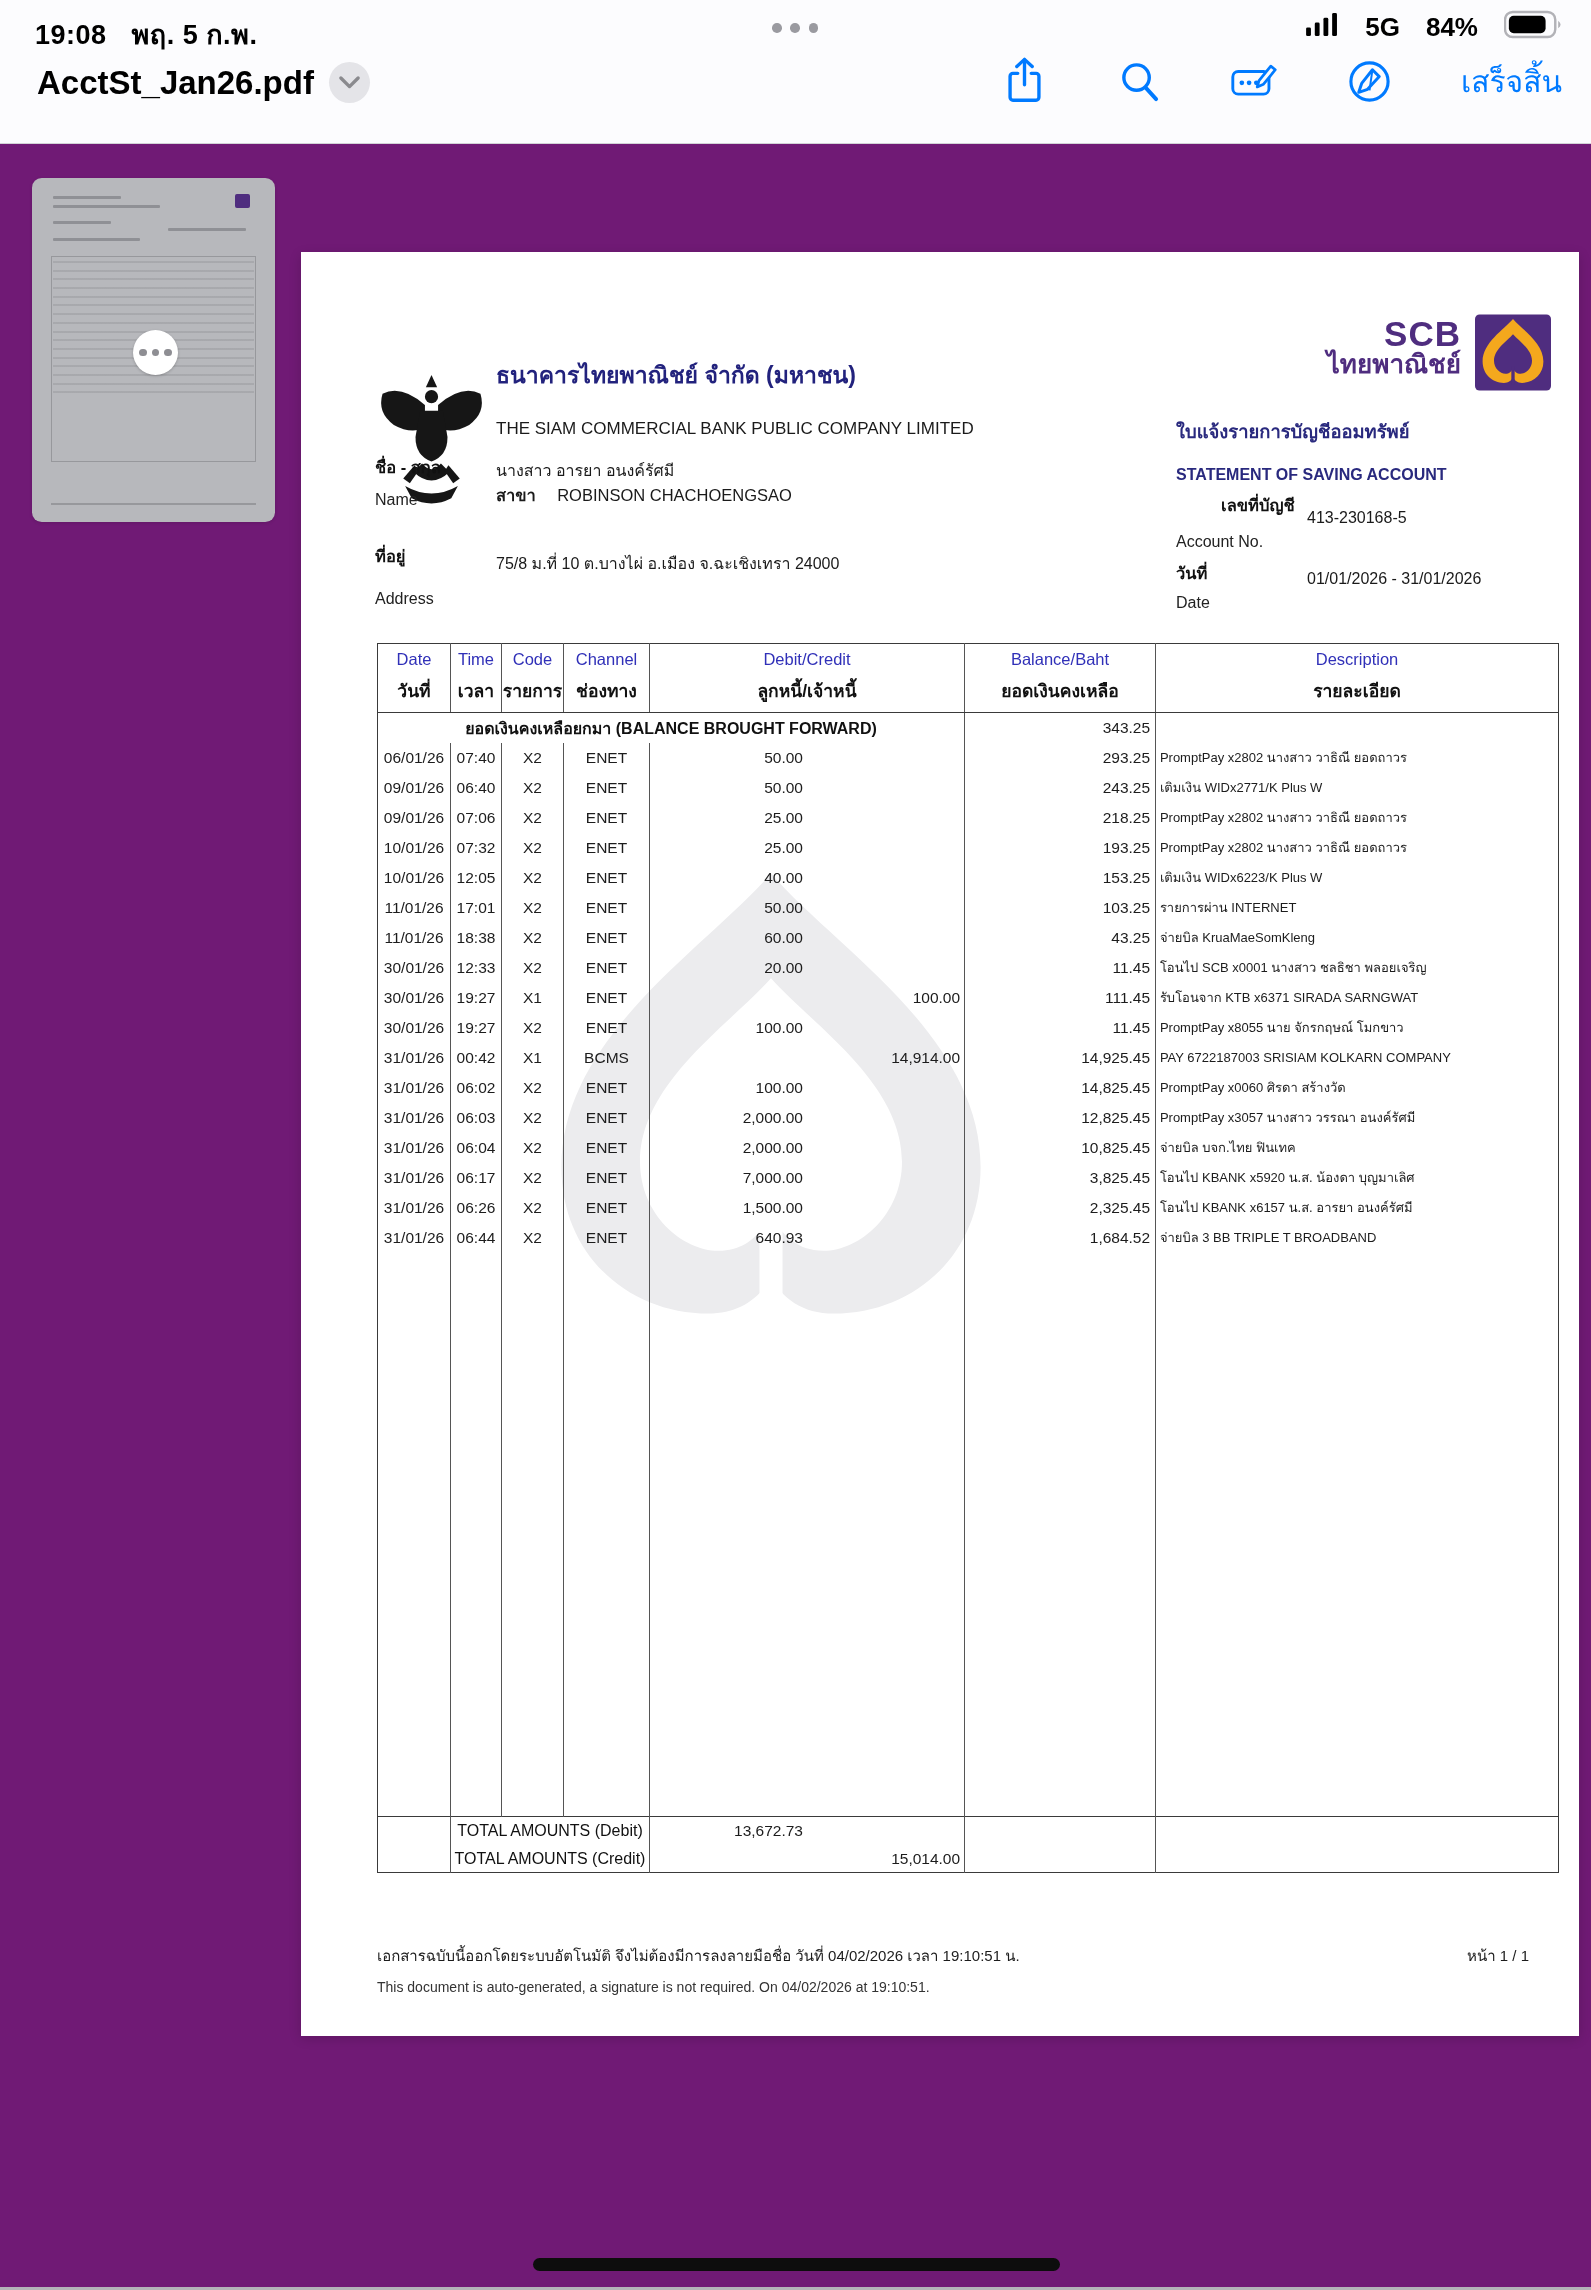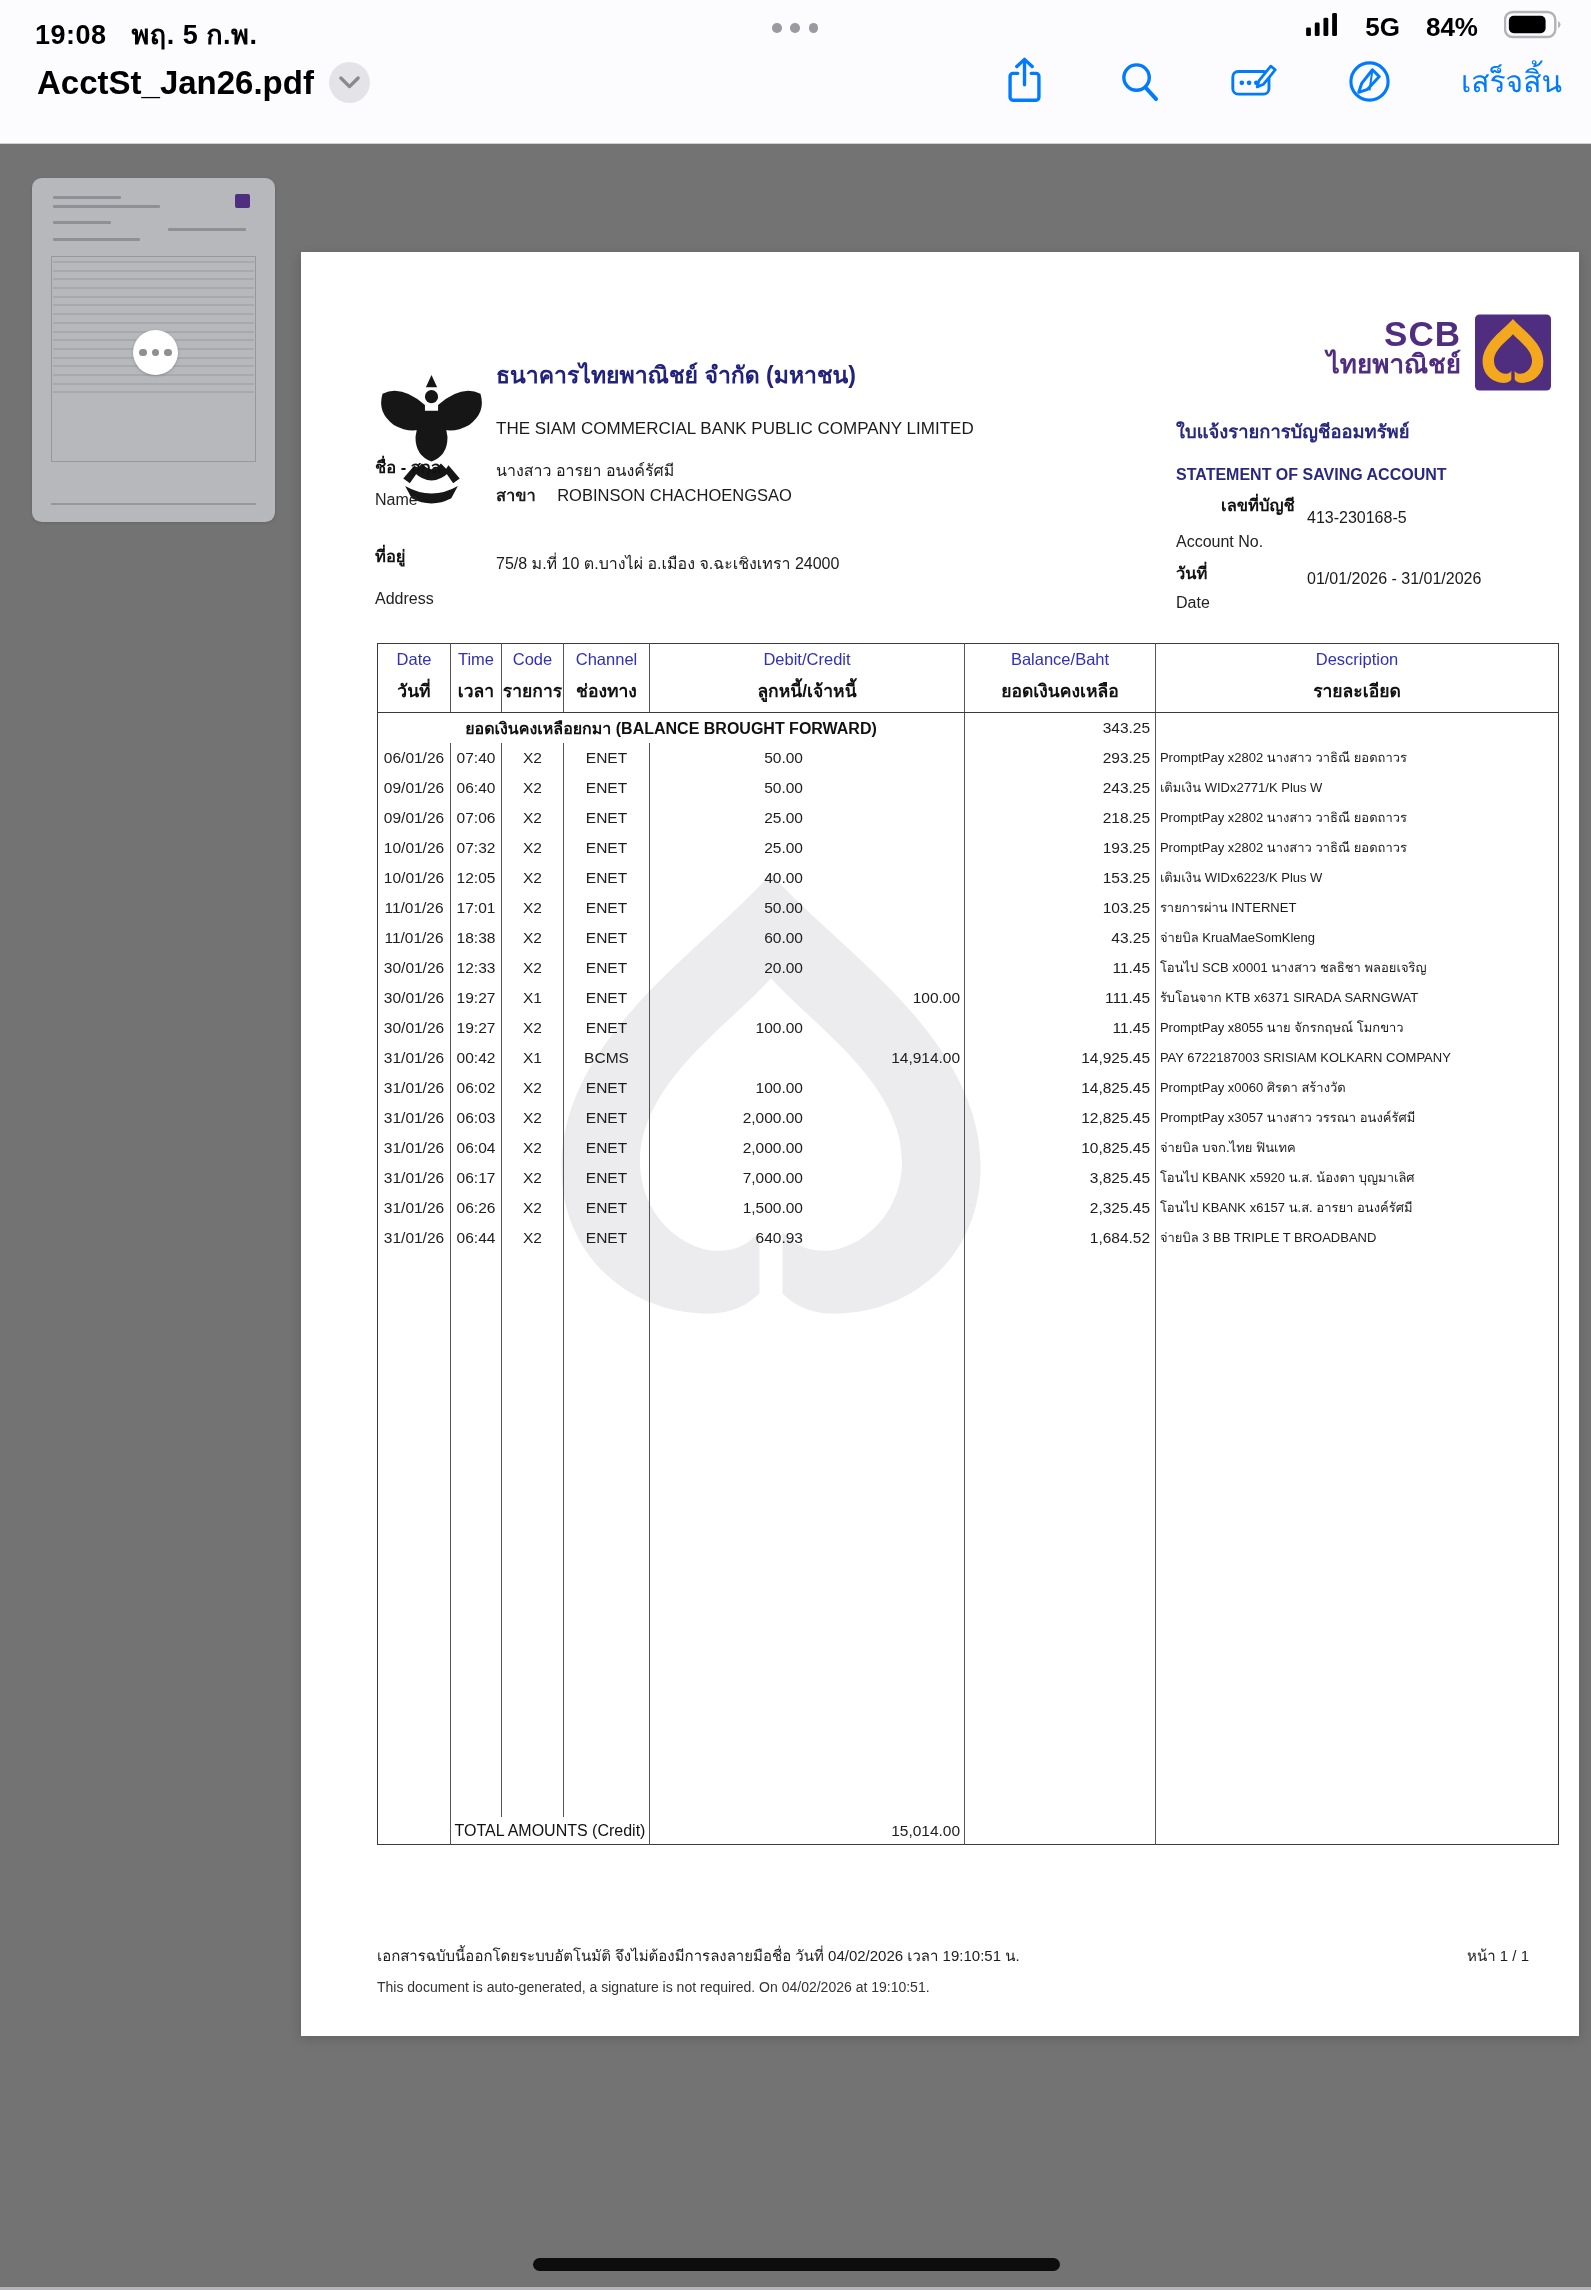--- a/index.html
+++ b/index.html
@@ -1,17 +1,17 @@
 <!DOCTYPE html>
 <html><head>
 <meta charset="utf-8">
 <style>
   html,body{margin:0;padding:0;}
   body{font-family:"Liberation Sans","DejaVu Sans",sans-serif;background:#eef0f3;}
-  #screen{position:relative;width:1591px;height:2290px;background:#737373;overflow:hidden;}
+  #screen{position:relative;width:1591px;height:2290px;background:#701a75;overflow:hidden;}
 
   
   .topbar{position:absolute;left:0;top:0;width:1591px;height:143px;background:#fcfcfe;border-bottom:1px solid #d2d2d6;z-index:5;}
   .status-left{position:absolute;left:35px;top:12.6px;font-size:27px;font-weight:700;color:#000;letter-spacing:0.5px;}
   .status-left .sb-date{font-weight:600;margin-left:25px;}
   .mt-dots{position:absolute;left:772px;top:23px;display:flex;gap:8.7px;}
   .mt-dots i{width:9.7px;height:9.7px;border-radius:50%;background:#9a9aa0;}
   .status-right{position:absolute;right:27px;top:9.7px;display:flex;align-items:center;gap:26px;font-size:26px;font-weight:600;color:#000;}
   .titlebar{position:absolute;left:37px;top:62px;display:flex;align-items:center;gap:15.5px;}
   .file-title{font-size:33px;font-weight:700;color:#000;}
@@ -517,20 +517,32 @@
       <tbody>
           <tr class="filler">
         <td></td>
             <td class="vline"></td>
             <td class="vline"></td>
             <td class="vline"></td>
             <td class="vline"></td>
             <td class="vline"></td>
             <td class="vline"></td>
       </tr>
+      <tr class="tot tot-first">
+        <td></td>
+        <td colspan="3" class="vline tot-label">TOTAL AMOUNTS (Debit)</td>
+        <td class="vline">
+              <div class="dc-wrap">
+                <span class="debit-amt">13,672.73</span>
+                <span class="credit-amt"></span>
+              </div>
+            </td>
+        <td class="vline"></td>
+        <td class="vline"></td>
+      </tr>
       <tr class="tot">
         <td></td>
         <td colspan="3" class="vline tot-label">TOTAL AMOUNTS (Credit)</td>
         <td class="vline">
               <div class="dc-wrap">
                 <span class="debit-amt"></span>
                 <span class="credit-amt">15,014.00</span>
               </div>
             </td>
         <td class="vline"></td>

